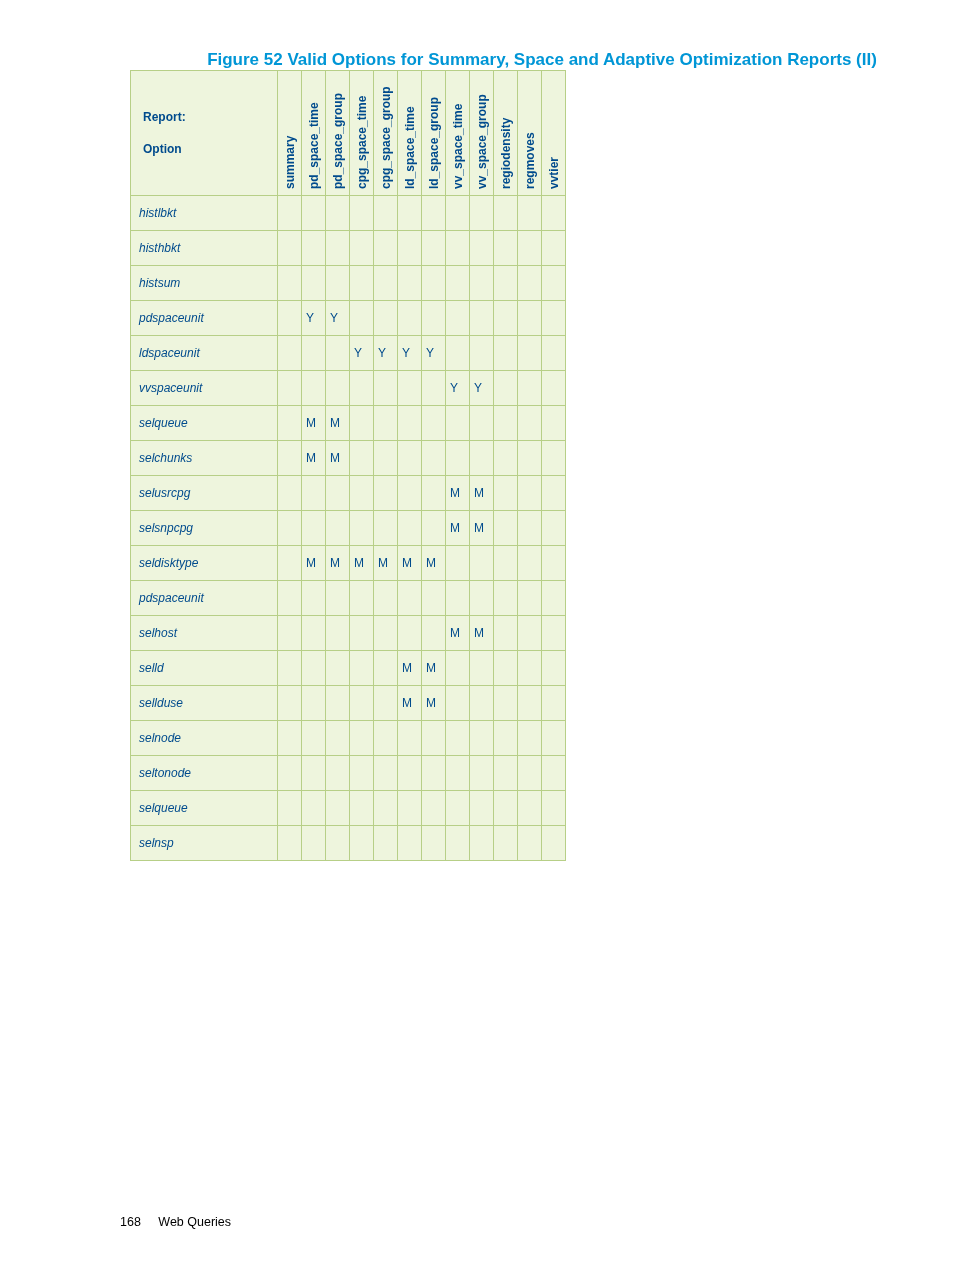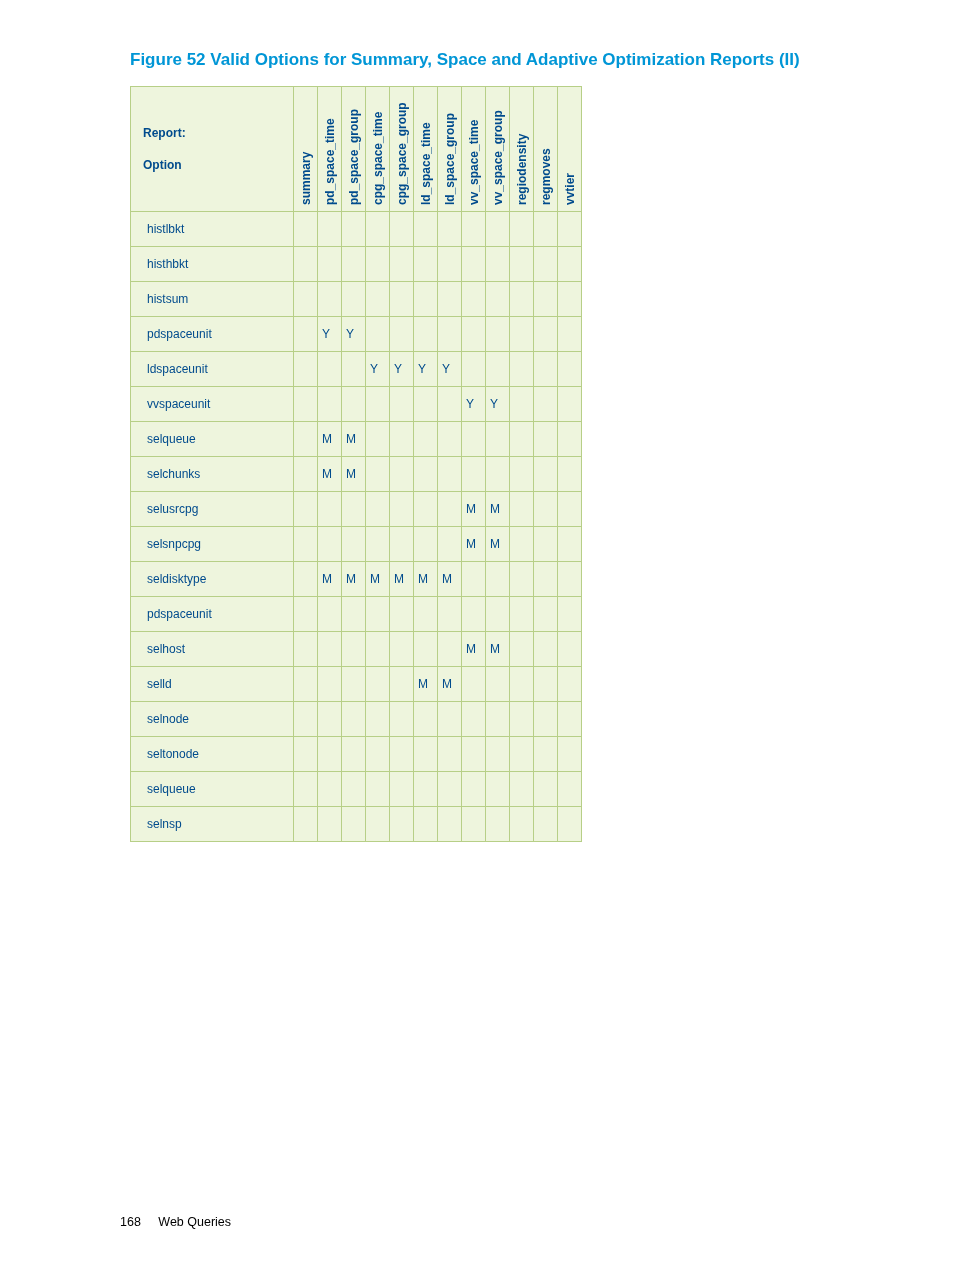--- a/index.html
+++ b/index.html
@@ -13,37 +13,38 @@
     position: relative;
   }
   .page {
     padding: 50px 0 0 130px;
     box-sizing: border-box;
   }
   .caption {
     color: #0096d6;
     font-weight: bold;
     font-size: 17px;
-    margin-bottom: 16px;
+    text-align: center;
   }
   table.opt {
     border-collapse: collapse;
     table-layout: fixed;
   }
   table.opt th, table.opt td {
     border: 1px solid #b7cf87;
     background: #eef5dd;
     font-size: 12px;
     text-align: left;
     vertical-align: middle;
   }
   
   table.opt th.rowhdr, table.opt td.rowhdr {
     width: 130px;
-    padding: 8px 16px;
+    padding: 8px 8px;
+    font-style: italic;
   }
   
   table.opt col.datacol { width: 24px; }
   table.opt col.rowcol  { width: 130px; }
 
   
   th.corner {
     font-weight: bold;
     color: #004b8d;
     font-size: 12px;
@@ -373,20 +374,35 @@
           <td class="cell"></td>
           <td class="cell">M</td>
           <td class="cell">M</td>
           <td class="cell"></td>
           <td class="cell"></td>
           <td class="cell"></td>
           <td class="cell"></td>
           <td class="cell"></td>
         </tr>
         <tr>
+          <td class="rowhdr">sellduse</td>
+          <td class="cell"></td>
+          <td class="cell"></td>
+          <td class="cell"></td>
+          <td class="cell"></td>
+          <td class="cell"></td>
+          <td class="cell">M</td>
+          <td class="cell">M</td>
+          <td class="cell"></td>
+          <td class="cell"></td>
+          <td class="cell"></td>
+          <td class="cell"></td>
+          <td class="cell"></td>
+        </tr>
+        <tr>
           <td class="rowhdr">selnode</td>
           <td class="cell"></td>
           <td class="cell"></td>
           <td class="cell"></td>
           <td class="cell"></td>
           <td class="cell"></td>
           <td class="cell"></td>
           <td class="cell"></td>
           <td class="cell"></td>
           <td class="cell"></td>

